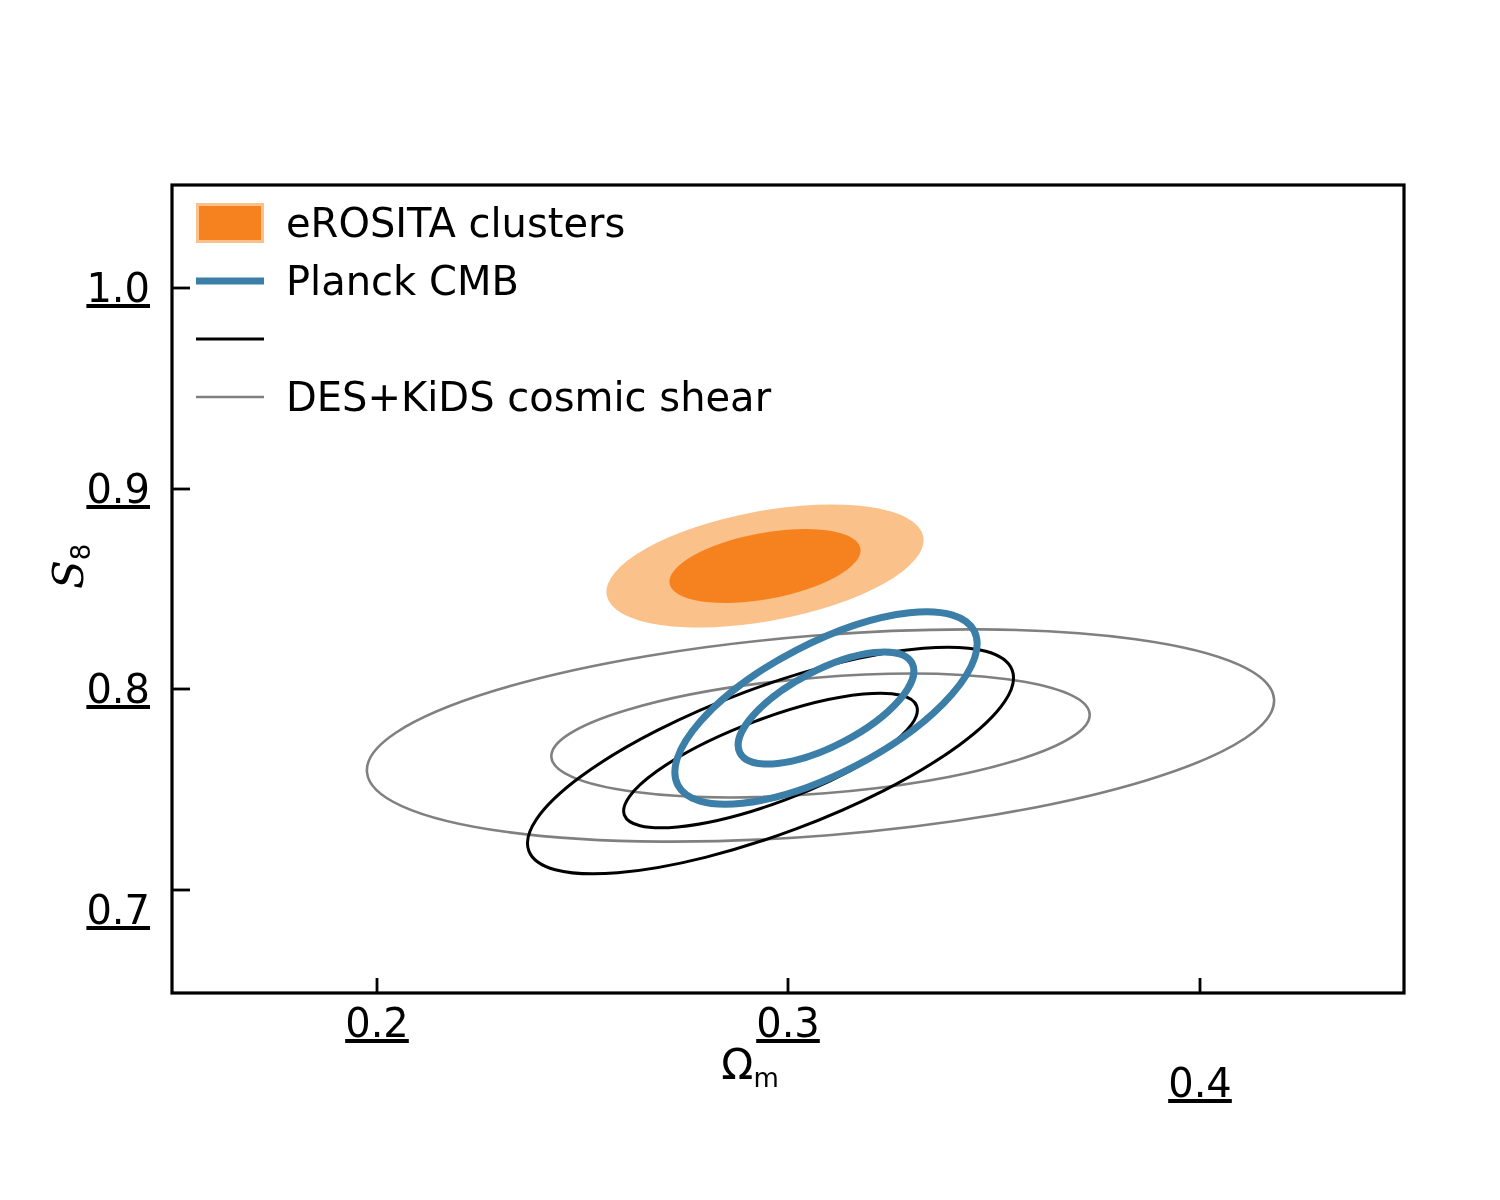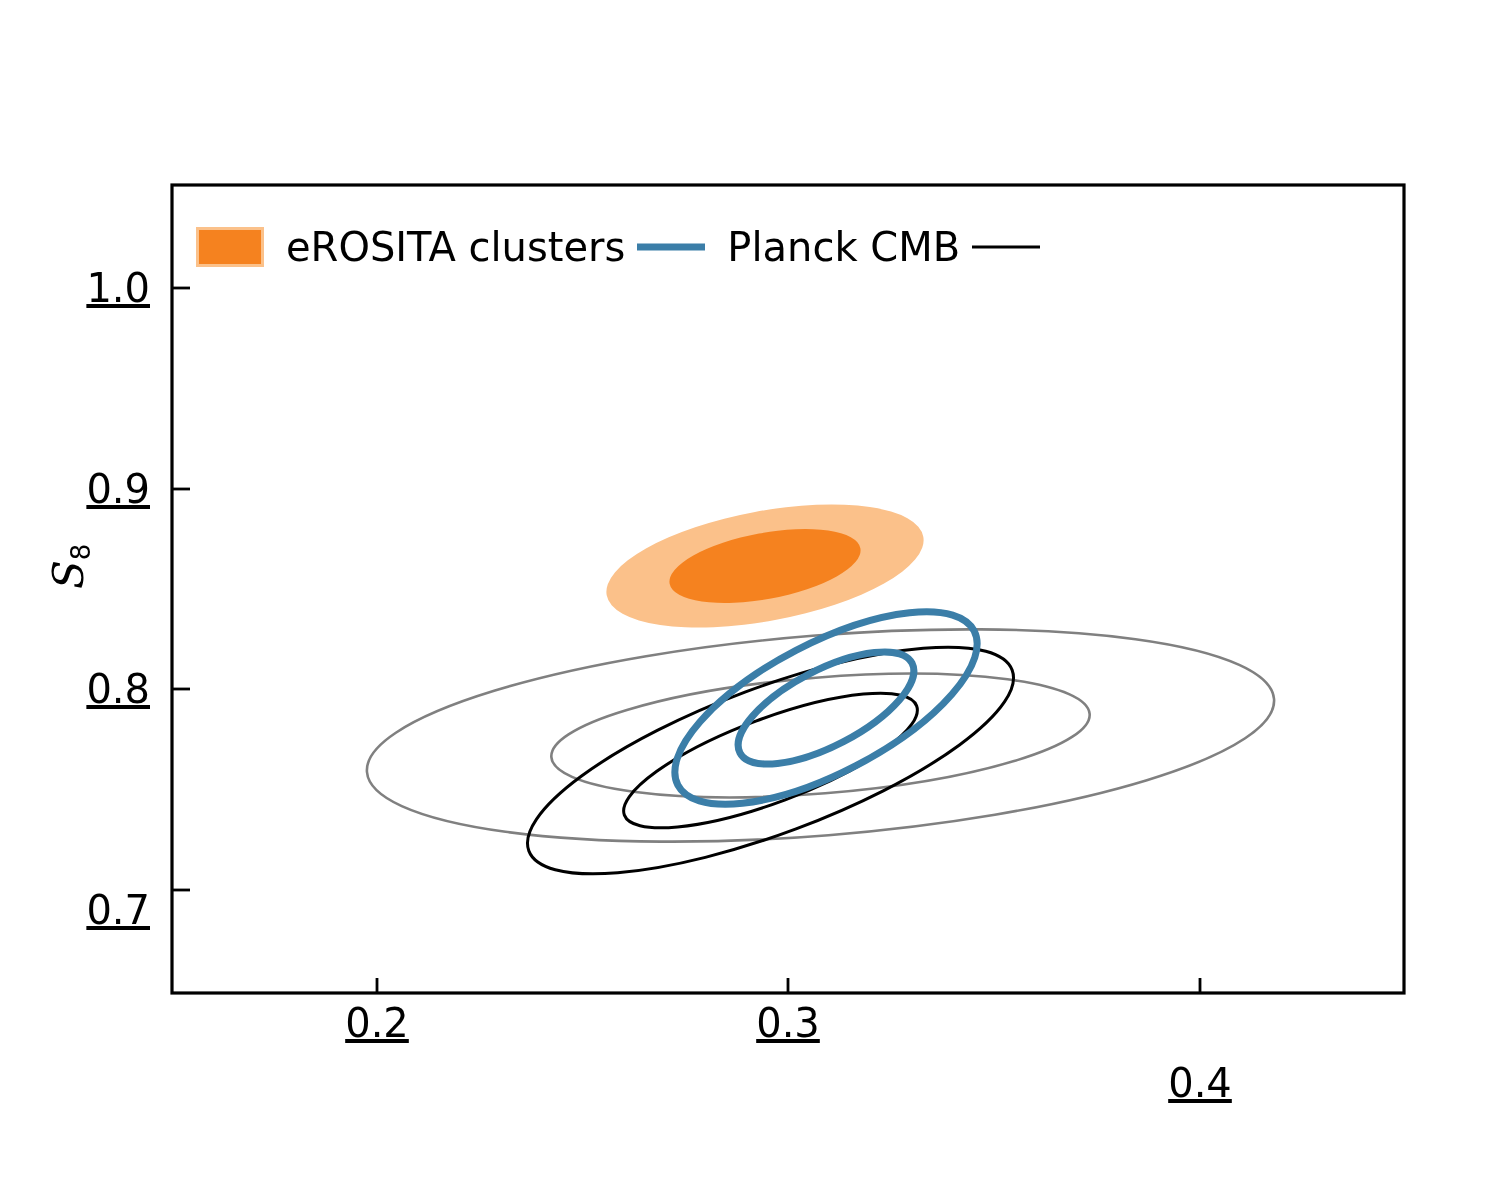--- a/index.html
+++ b/index.html
@@ -71,23 +71,22 @@
   }
   .greek {
     font-family: "DejaVu Sans", sans-serif;
     font-style: normal;
   }
   #legend {
     position: absolute;
     left: 196px;
     top: 200px;
     display: flex;
-    flex-direction: row;
+    flex-direction: column;
     gap: 12px;
-    margin-top: 24px;
   }
   .legend-row {
     display: flex;
     align-items: center;
     height: 46px;
   }
   .legend-key {
     width: 68px;
     height: 34px;
     margin-right: 22px;
@@ -164,20 +163,23 @@
 
   <div class="tick-label ytick-label" style="left:30px; top:265px; width:120px;">1.0</div>
   <div class="tick-label ytick-label" style="left:30px; top:466px; width:120px;">0.9</div>
   <div class="tick-label ytick-label" style="left:30px; top:666px; width:120px;">0.8</div>
   <div class="tick-label ytick-label" style="left:30px; top:867px; width:120px;margin-top:20px;">0.7</div>
 
   <div class="tick-label" style="left:317px; top:1000px; width:120px; text-align:center;">0.2</div>
   <div class="tick-label" style="left:728px; top:1000px; width:120px; text-align:center;">0.3</div>
   <div class="tick-label" style="left:1140px; top:1060px; width:120px; text-align:center;">0.4</div>
 
+  <div class="axis-title" id="xaxis-title">
+    <span class="greek">Ω</span><span class="sub">m</span>
+  </div>
   <div class="axis-title" id="yaxis-title">
     <span class="mathvar">S</span><span class="sub">8</span>
   </div>
 
   <div id="legend">
 
     <div class="legend-row">
       <span class="legend-key">
         <span class="swatch-patch" style="background:#f5821f; border:3px solid #fbc18a;"></span>
       </span>
@@ -194,16 +196,24 @@
     </div>
 
     <div class="legend-row">
       <span class="legend-key">
         <svg class="swatch-line" height="8" viewBox="0 0 68 8" xmlns="http://www.w3.org/2000/svg">
           <line x1="0" y1="4" x2="68" y2="4" stroke="#000000" stroke-width="3"></line>
         </svg>
       </span>
     </div>
 
+    <div class="legend-row">
+      <span class="legend-key">
+        <svg class="swatch-line" height="8" viewBox="0 0 68 8" xmlns="http://www.w3.org/2000/svg">
+          <line x1="0" y1="4" x2="68" y2="4" stroke="#808080" stroke-width="2.6"></line>
+        </svg>
+      </span>
+      <span class="legend-text">DES+KiDS cosmic shear</span>
+    </div>
 
   </div>
 
 </div>
 
 </body></html>

